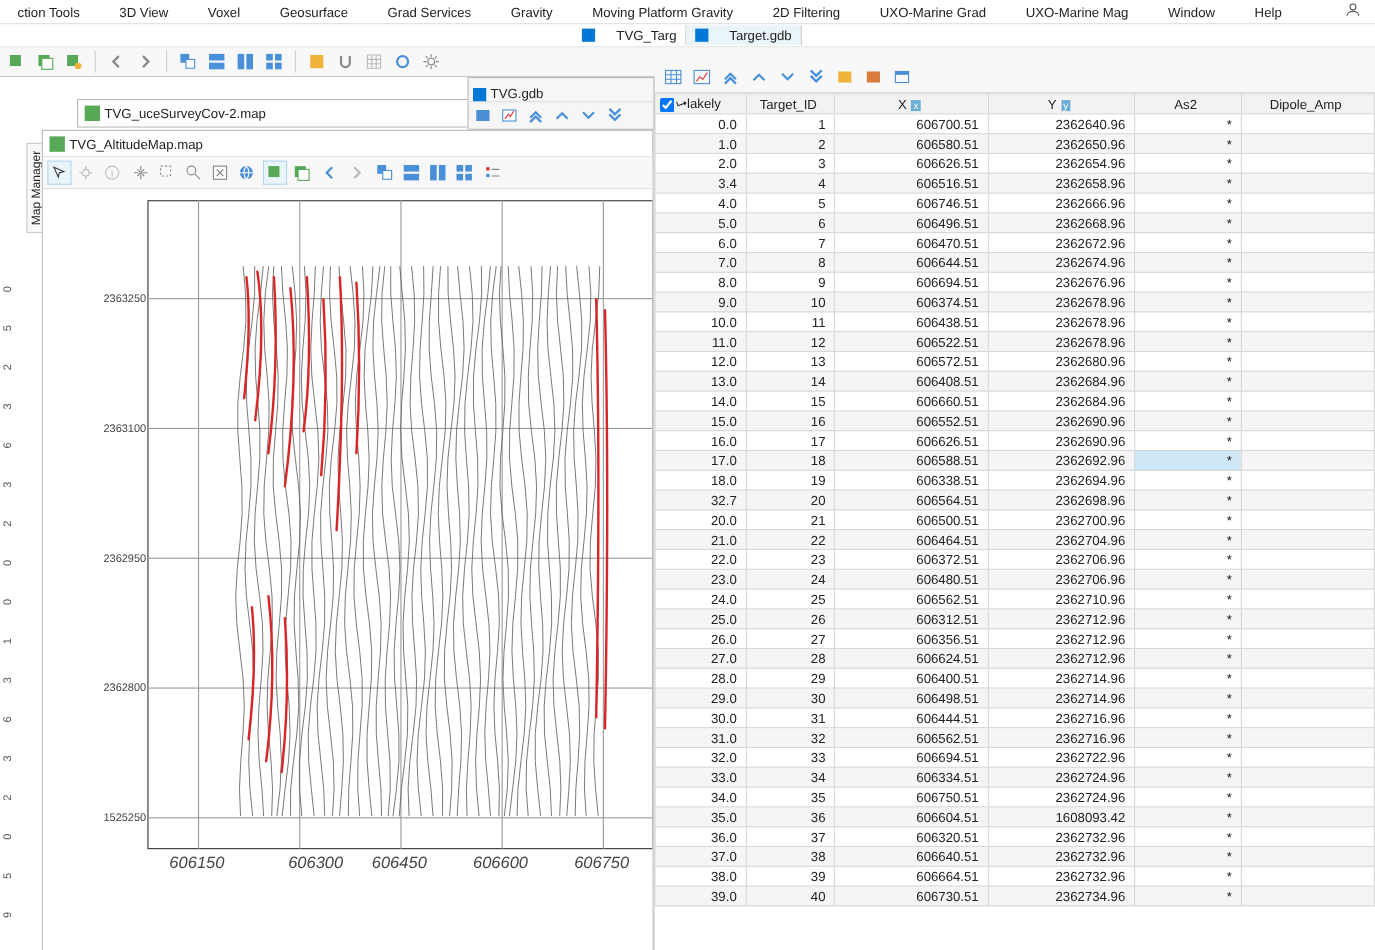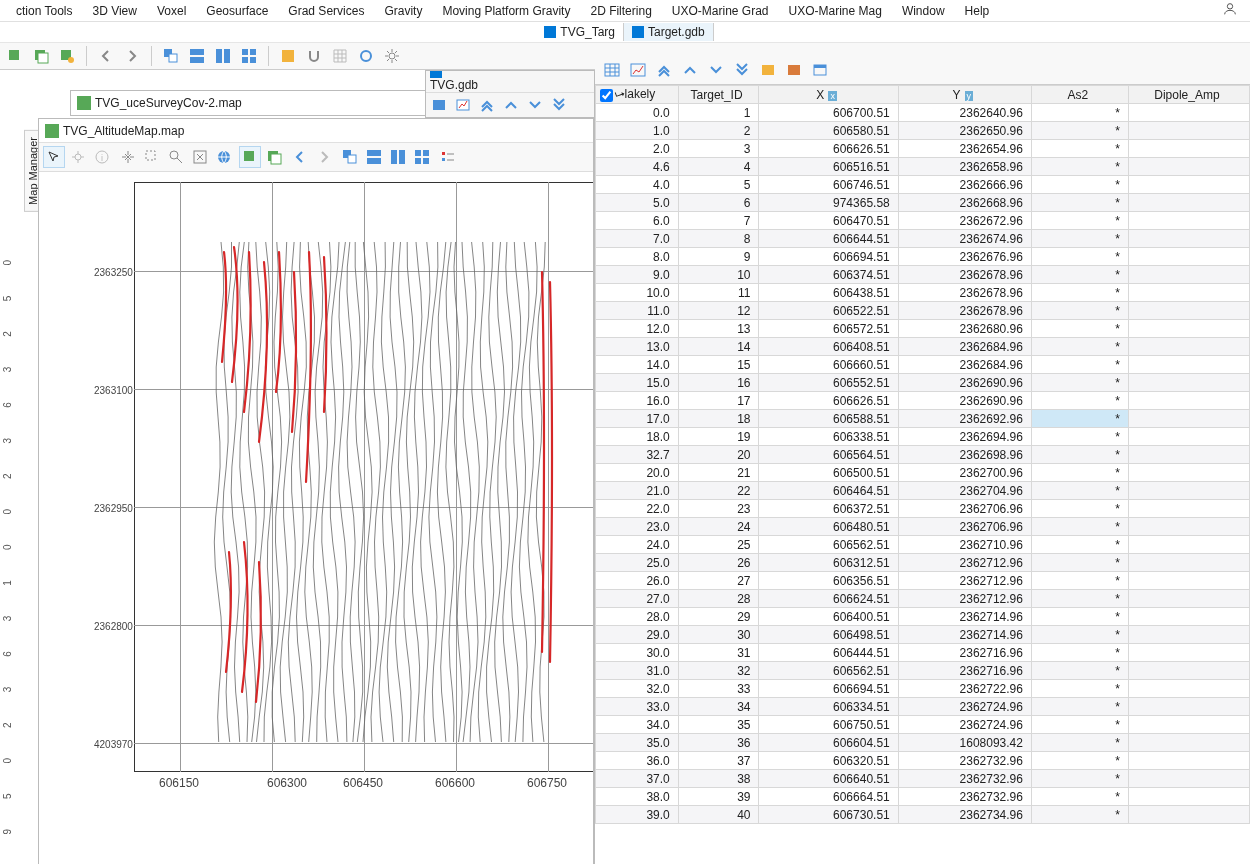--- a/index.html
+++ b/index.html
@@ -1,21 +1,21 @@
 <!DOCTYPE html>
 <html><head>
 <meta charset="utf-8">
 <style>
   * { box-sizing: border-box; margin: 0; padding: 0; }
   body { font-family: "Segoe UI", Arial, sans-serif; font-size: 12px; background: #fff; color: #222; width: 1250px; height: 864px; overflow: hidden; position: relative; }
-  .menubar { display: flex; align-items: center; height: 22px; padding: 0 6px; background: #fff; border-bottom: 1px solid #e0e0e0; }
+  .menubar { display: flex; align-items: center; height: 22px; padding: 0 6px; background: #fff; border-bottom: 1px solid #e0e0e0; gap: 16px; }
   .menubar .menu-item { padding: 2px 10px; cursor: default; }
   .user-icon { margin-left: auto; color: #555; font-size: 14px; padding-right: 6px; }
   .doc-tabs { height: 20px; display: flex; justify-content: center; align-items: center; gap: 0; }
-  .doc-tab { display: flex; align-items: center; gap: 4px; font-size: 12px; padding: 2px 8px; border-right: 1px solid #ccc; }
+  .doc-tab { display: flex; align-items: center; gap: 19px; font-size: 12px; padding: 2px 8px; border-right: 1px solid #ccc; }
   .doc-tab.active { background: #eaf4fb; }
   .gdb-ico { width: 12px; height: 12px; background: #0078d7; display: inline-block; }
   .toolbar { display: flex; align-items: center; padding: 2px 4px; gap: 4px; background: #f8f8f8; border-top: 1px solid #e6e6e6; border-bottom: 1px solid #ccc; flex-wrap: nowrap; position: relative; height:28px;}
   .toolbar .tb-sep { width: 1px; height: 20px; background: #ccc; margin: 0 4px; }
   .tb-btn { width: 22px; height: 22px; display: flex; align-items: center; justify-content: center; border: 1px solid transparent; cursor: default; }
   .tb-btn svg { width: 16px; height: 16px; }
   .content { position: absolute; top: 70px; left: 0; right: 0; bottom: 0; display: flex; }
   .left-pane { flex: 0 0 595px; position: relative; border-right: 1px solid #bbb; }
   .right-pane { flex: 1; display: flex; flex-direction: column; }
   .side-tab { position: absolute; left: 24px; top: 60px; writing-mode: vertical-rl; transform: rotate(180deg); font-size: 11px; padding: 6px 2px; border: 1px solid #ccc; background: #f8f8f8; }
@@ -24,25 +24,25 @@
   .map-tab-bg .map-ico { width:14px; height:14px; background:#57a857; margin:0 4px 0 6px; display:inline-block;}
   .map-tab { position: absolute; left: 38px; top: 48px; right: 0; border: 1px solid #bbb; background: #fff; display:flex; flex-direction:column;}
   .map-tab-header { height: 24px; display:flex; align-items:center; border-bottom:1px solid #e0e0e0;}
   .map-tab-header .map-ico { width:14px; height:14px; background:#57a857; margin:0 4px 0 6px; display:inline-block;}
   .map-toolbar { display:flex; align-items:center; gap:2px; padding:3px 4px; background:#f8f8f8; border-bottom:1px solid #ddd; flex-wrap:wrap;}
   .map-area { flex:1; position:relative; background:#fff; overflow:hidden; min-height:700px;}
   .plot-frame { position:absolute; left:95px; top:10px; width:460px; height:590px; border:1px solid #333;}
   .gridline-v { position:absolute; top:0; bottom:0; width:1px; background:#999;}
   .gridline-h { position:absolute; left:0; right:0; height:1px; background:#999;}
   .ytick { position:absolute; left:55px; font-size:10px; transform:translateY(-50%); color:#444;}
-  .xtick { position:absolute; top:604px; font-size:12px; transform:translateX(-50%); color:#444;}
+  .xtick { position:absolute; top:604px; font-size:15px; transform:translateX(-50%); color:#444;font-style:italic;}
   svg.survey { position:absolute; left:95px; top:10px; width:460px; height:590px; }
   
   .float-gdb { position:absolute; left:425px; top:0px; width:170px; border:1px solid #bbb; background:#f6f6f6; z-index:5;}
-  .float-gdb .hdr { height:22px; display:flex; align-items:flex-start; padding:0 4px; font-size:12px; border-bottom:1px solid #ddd;flex-direction:column;}
+  .float-gdb .hdr { height:22px; display:flex; align-items:flex-end; padding:0 4px; font-size:12px; border-bottom:1px solid #ddd;}
   .float-gdb .hdr .gdb-ico { margin-right:4px;}
   .float-gdb .sub { height:24px; display:flex; align-items:center; gap:2px; padding:0 2px;}
   
   .right-toolbar { display:flex; align-items:center; gap:4px; padding:3px 6px; background:#f8f8f8; border-bottom:1px solid #ccc;}
   .grid-wrap { flex:1; overflow:auto;}
   table.data { border-collapse: collapse; width: 100%; font-size:12px;}
   table.data th, table.data td { border:1px solid #d8d8d8; padding:1px 8px 1px 4px; text-align:right; height:18px; white-space:nowrap;}
   table.data th { background:#f2f2f2; position:sticky; top:0; text-align:center; font-weight:normal; color:#222;}
   table.data th .axis-flag { background:#6baed6; color:#fff; font-size:9px; padding:0 2px; margin-left:4px;}
   table.data tr:nth-child(even) td { background:#f5f5f7;}
@@ -343,21 +343,21 @@
             </svg>
           </div>
       </div>
       <div class="map-area">
         <div class="plot-frame"></div>
 
         <div class="ytick" style="top:100px">2363250</div>
         <div class="ytick" style="top:218px">2363100</div>
         <div class="ytick" style="top:336px">2362950</div>
         <div class="ytick" style="top:454px">2362800</div>
-        <div class="ytick" style="top:572px">4203970</div>
+        <div class="ytick" style="top:572px">1525250</div>
 
         <div class="xtick" style="left:140px">606150</div>
         <div class="xtick" style="left:248px">606300</div>
         <div class="xtick" style="left:324px">606450</div>
         <div class="xtick" style="left:416px">606600</div>
         <div class="xtick" style="left:508px">606750</div>
 
         <div class="plot-frame" style="border:none">
           <div class="gridline-v" style="left:10%"></div>
             <div class="gridline-v" style="left:30%"></div>
@@ -520,39 +520,39 @@
             </tr>
             <tr>
               <td>2.0</td>
               <td>3</td>
               <td>606626.51</td>
               <td>2362654.96</td>
               <td>*</td>
               <td></td>
             </tr>
             <tr>
-              <td>4.6</td>
+              <td>3.4</td>
               <td>4</td>
               <td>606516.51</td>
               <td>2362658.96</td>
               <td>*</td>
               <td></td>
             </tr>
             <tr>
               <td>4.0</td>
               <td>5</td>
               <td>606746.51</td>
               <td>2362666.96</td>
               <td>*</td>
               <td></td>
             </tr>
             <tr>
               <td>5.0</td>
               <td>6</td>
-              <td>974365.58</td>
+              <td>606496.51</td>
               <td>2362668.96</td>
               <td>*</td>
               <td></td>
             </tr>
             <tr>
               <td>6.0</td>
               <td>7</td>
               <td>606470.51</td>
               <td>2362672.96</td>
               <td>*</td>

